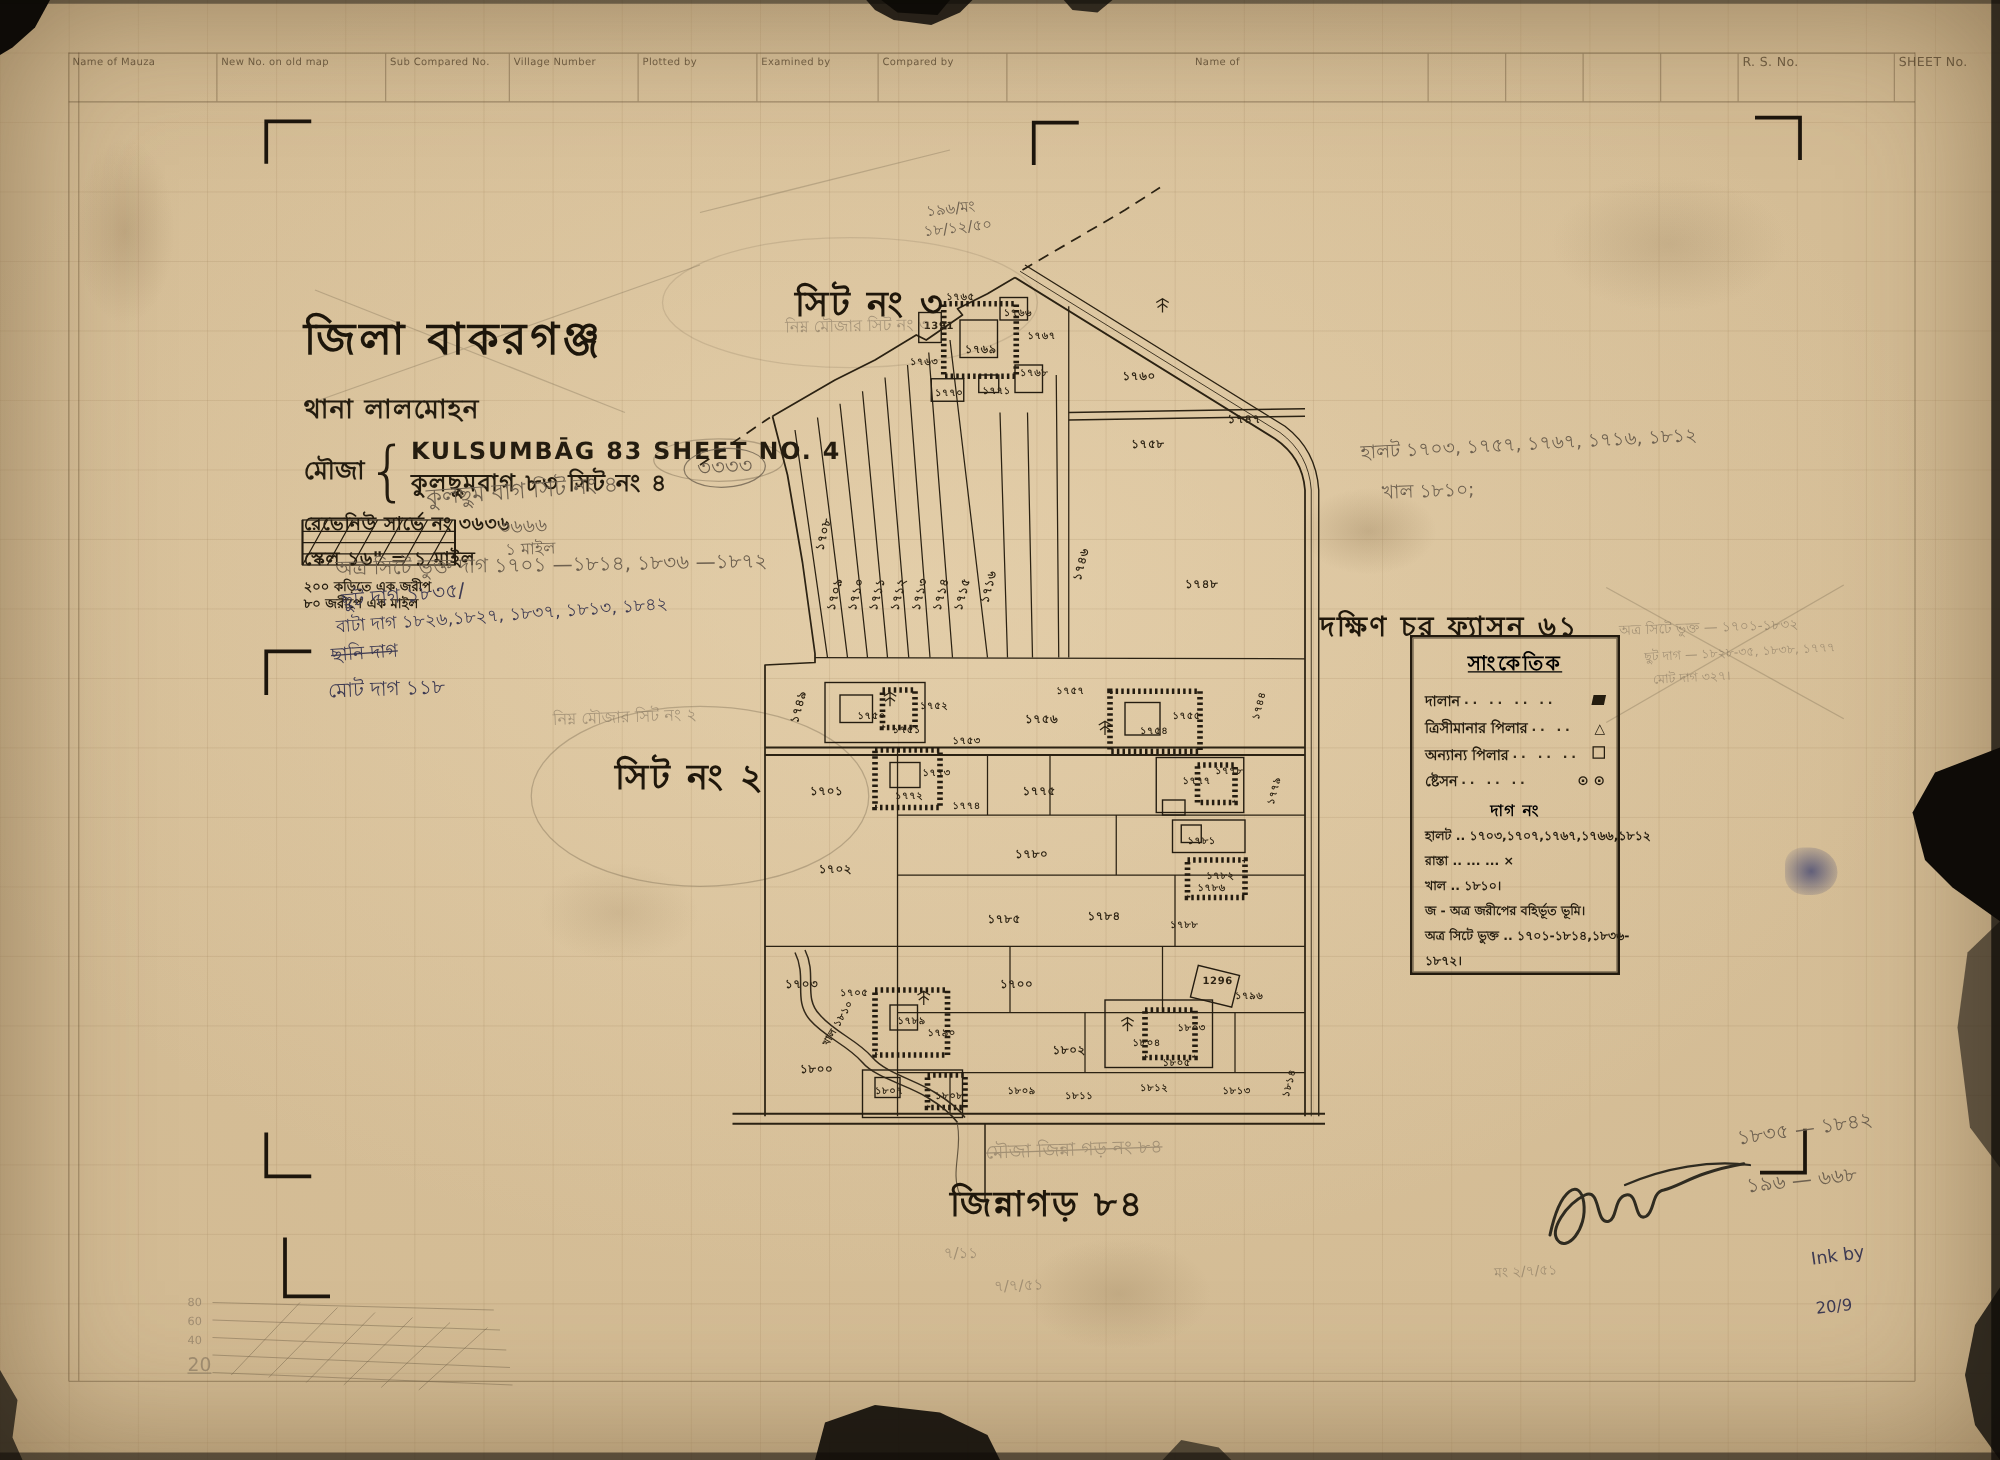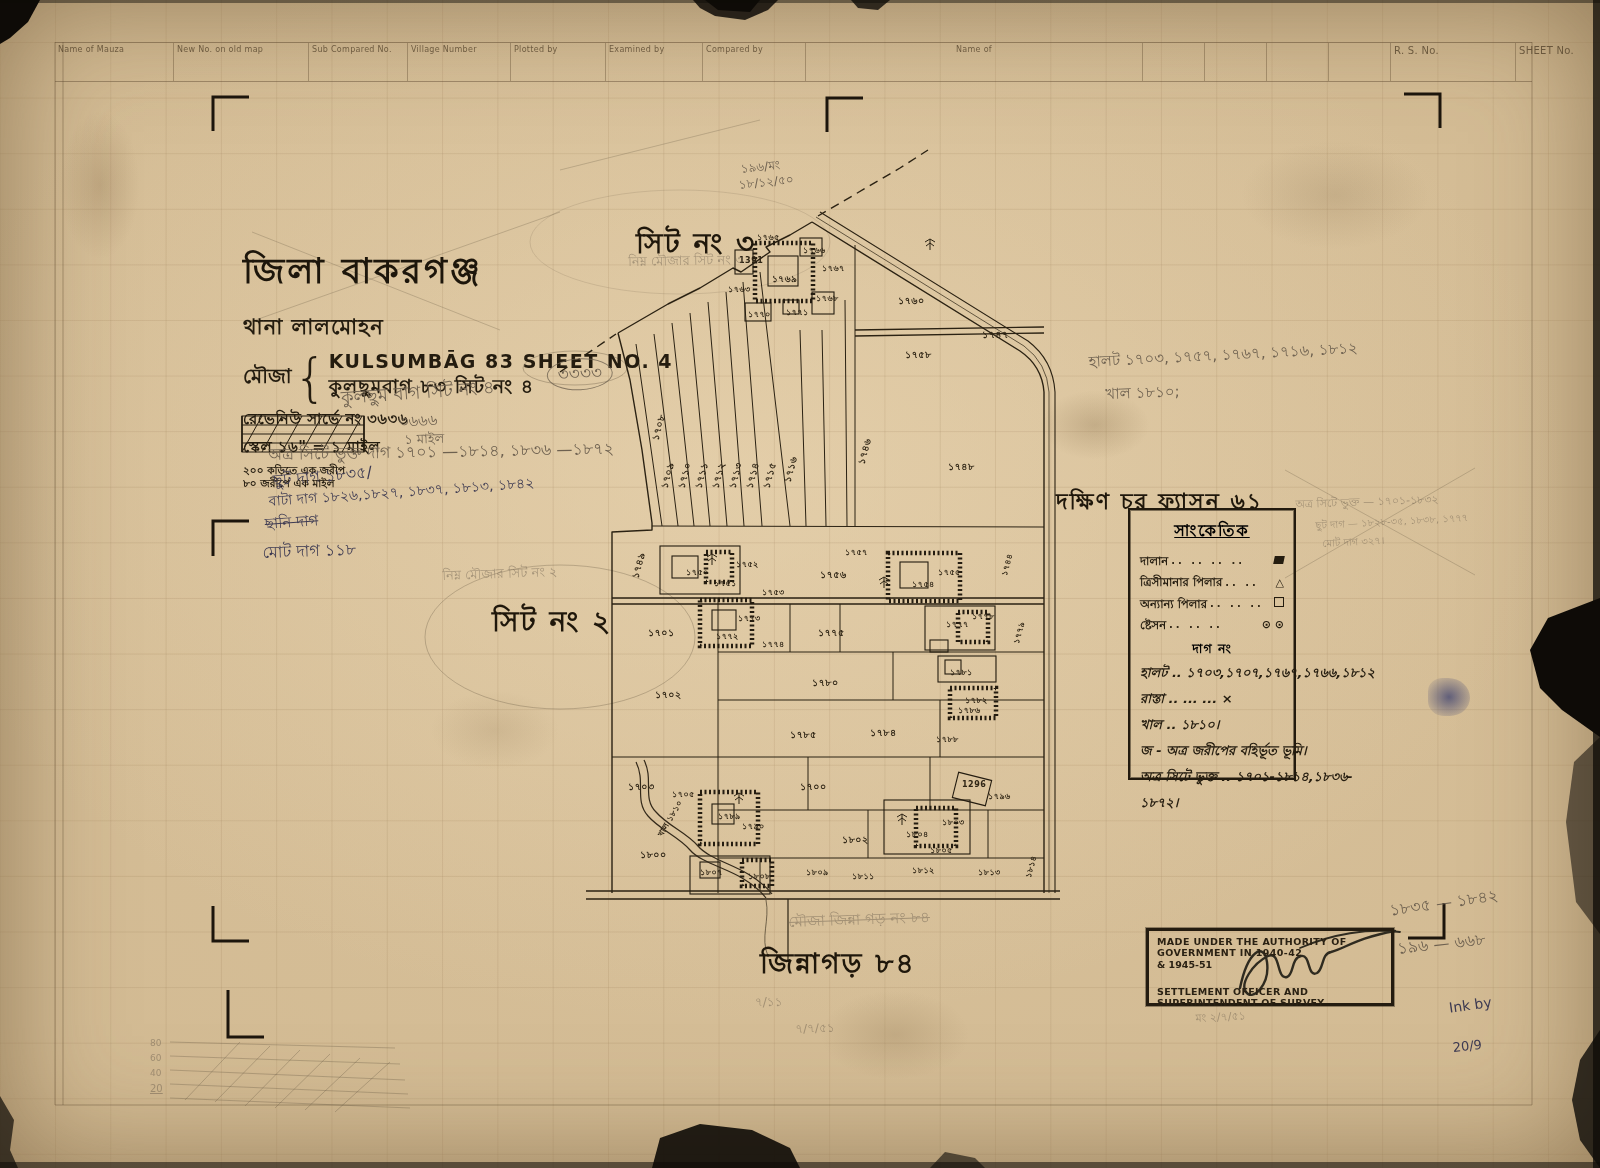--- a/index.html
+++ b/index.html
@@ -40,21 +40,21 @@
   #legend{position:absolute;left:1128px;top:508px;width:168px;height:272px;
     border:2px solid #221a0e;box-shadow:0 0 0 1px rgba(34,26,14,.5) inset;padding:8px 10px 6px 10px;box-sizing:border-box;}
   #legend .lg-title{text-align:center;font-size:16px;font-weight:bold;text-decoration:underline;letter-spacing:2px;margin-bottom:6px;}
   .lg-row{display:flex;align-items:center;font-size:11.5px;font-weight:bold;line-height:1.85;color:#241c0f;}
   .lg-label{flex:0 0 auto;}
   .lg-leader{flex:1;overflow:hidden;font-size:10px;letter-spacing:3px;color:#352a18;padding:0 3px;}
   .lg-sym{flex:0 0 auto;font-size:11px;}
   .sym-building{display:inline-block;width:10px;height:8px;background:#241c0f;transform:skewX(-12deg);}
   .sym-square{display:inline-block;width:8px;height:8px;border:1.5px solid #241c0f;}
   .lg-dag{text-align:center;font-size:12.5px;font-weight:bold;margin-top:4px;letter-spacing:1px;}
-  .lg-text{font-size:13px;font-weight:bold;line-height:2.0;color:#241c0f;white-space:nowrap;font-style:italic;}
+  .lg-text{font-size:10px;font-weight:bold;line-height:2.0;color:#241c0f;white-space:nowrap;}
   
   #stamp{position:absolute;left:1146px;top:928px;width:248px;height:78px;border:3px solid #241c10;
     box-shadow:0 0 0 1px rgba(36,28,16,.4);padding:5px 8px;box-sizing:border-box;color:#2a2113;}
   #stamp .l1{font-size:9.5px;font-weight:bold;letter-spacing:.4px;}
   #stamp .l2{font-size:9.5px;font-weight:bold;margin-top:1px;}
   #stamp .l3{font-size:9.5px;font-weight:bold;margin-top:16px;letter-spacing:.3px;}
   
   .hw{position:absolute;color:#6e6150;transform-origin:left top;}
   .hw.ink{color:#3d3a52;}
   .hw.faint{opacity:.5;}
@@ -289,31 +289,26 @@
     <div id="legend-texts">
         <div class="lg-text">হালট .. ১৭০৩,১৭০৭,১৭৬৭,১৭৬৬,১৮১২</div>
         <div class="lg-text">রাস্তা ..     ...      ... ×</div>
         <div class="lg-text">খাল .. ১৮১০।</div>
         <div class="lg-text">জ - অত্র জরীপের বহির্ভূত ভূমি।</div>
         <div class="lg-text">অত্র সিটে ভুক্ত .. ১৭০১-১৮১৪,১৮৩৬-</div>
         <div class="lg-text">১৮৭২।</div>
       </div>
   </div>
 
-  <div id="stamp">
-    <div class="l1">MADE UNDER THE AUTHORITY OF GOVERNMENT IN 1940-42</div>
-    <div class="l2">&amp; 1945-51</div>
-    <div class="l3">SETTLEMENT OFFICER AND SUPERINTENDENT OF SURVEY</div>
-  </div>
 
   <div id="sketch-labels">
       <span class="hw faint" style="left: 150px; top: 1038px; font-size: 9px;">80</span>
       <span class="hw faint" style="left: 150px; top: 1053px; font-size: 9px;">60</span>
       <span class="hw faint" style="left: 150px; top: 1068px; font-size: 9px;">40</span>
-      <span class="hw faint" style="left: 150px; top: 1083px; font-size: 10px; text-decoration: underline;">20</span>
+      <span class="hw faint" style="left: 150px; top: 1083px; font-size: 15px; text-decoration: underline;">20</span>
     </div>
 
   <div id="plot-layer">
       <span class="plot" style="left: 646px; top: 420px; transform: rotate(-75deg);">১৭০৮</span>
       <span class="plot" style="left: 655px; top: 468px; transform: rotate(-75deg);">১৭০৯</span>
       <span class="plot" style="left: 672px; top: 468px; transform: rotate(-75deg);">১৭১০</span>
       <span class="plot" style="left: 689px; top: 468px; transform: rotate(-75deg);">১৭১১</span>
       <span class="plot" style="left: 706px; top: 468px; transform: rotate(-75deg);">১৭১২</span>
       <span class="plot" style="left: 723px; top: 468px; transform: rotate(-75deg);">১৭১৩</span>
       <span class="plot" style="left: 740px; top: 468px; transform: rotate(-75deg);">১৭১৪</span>

